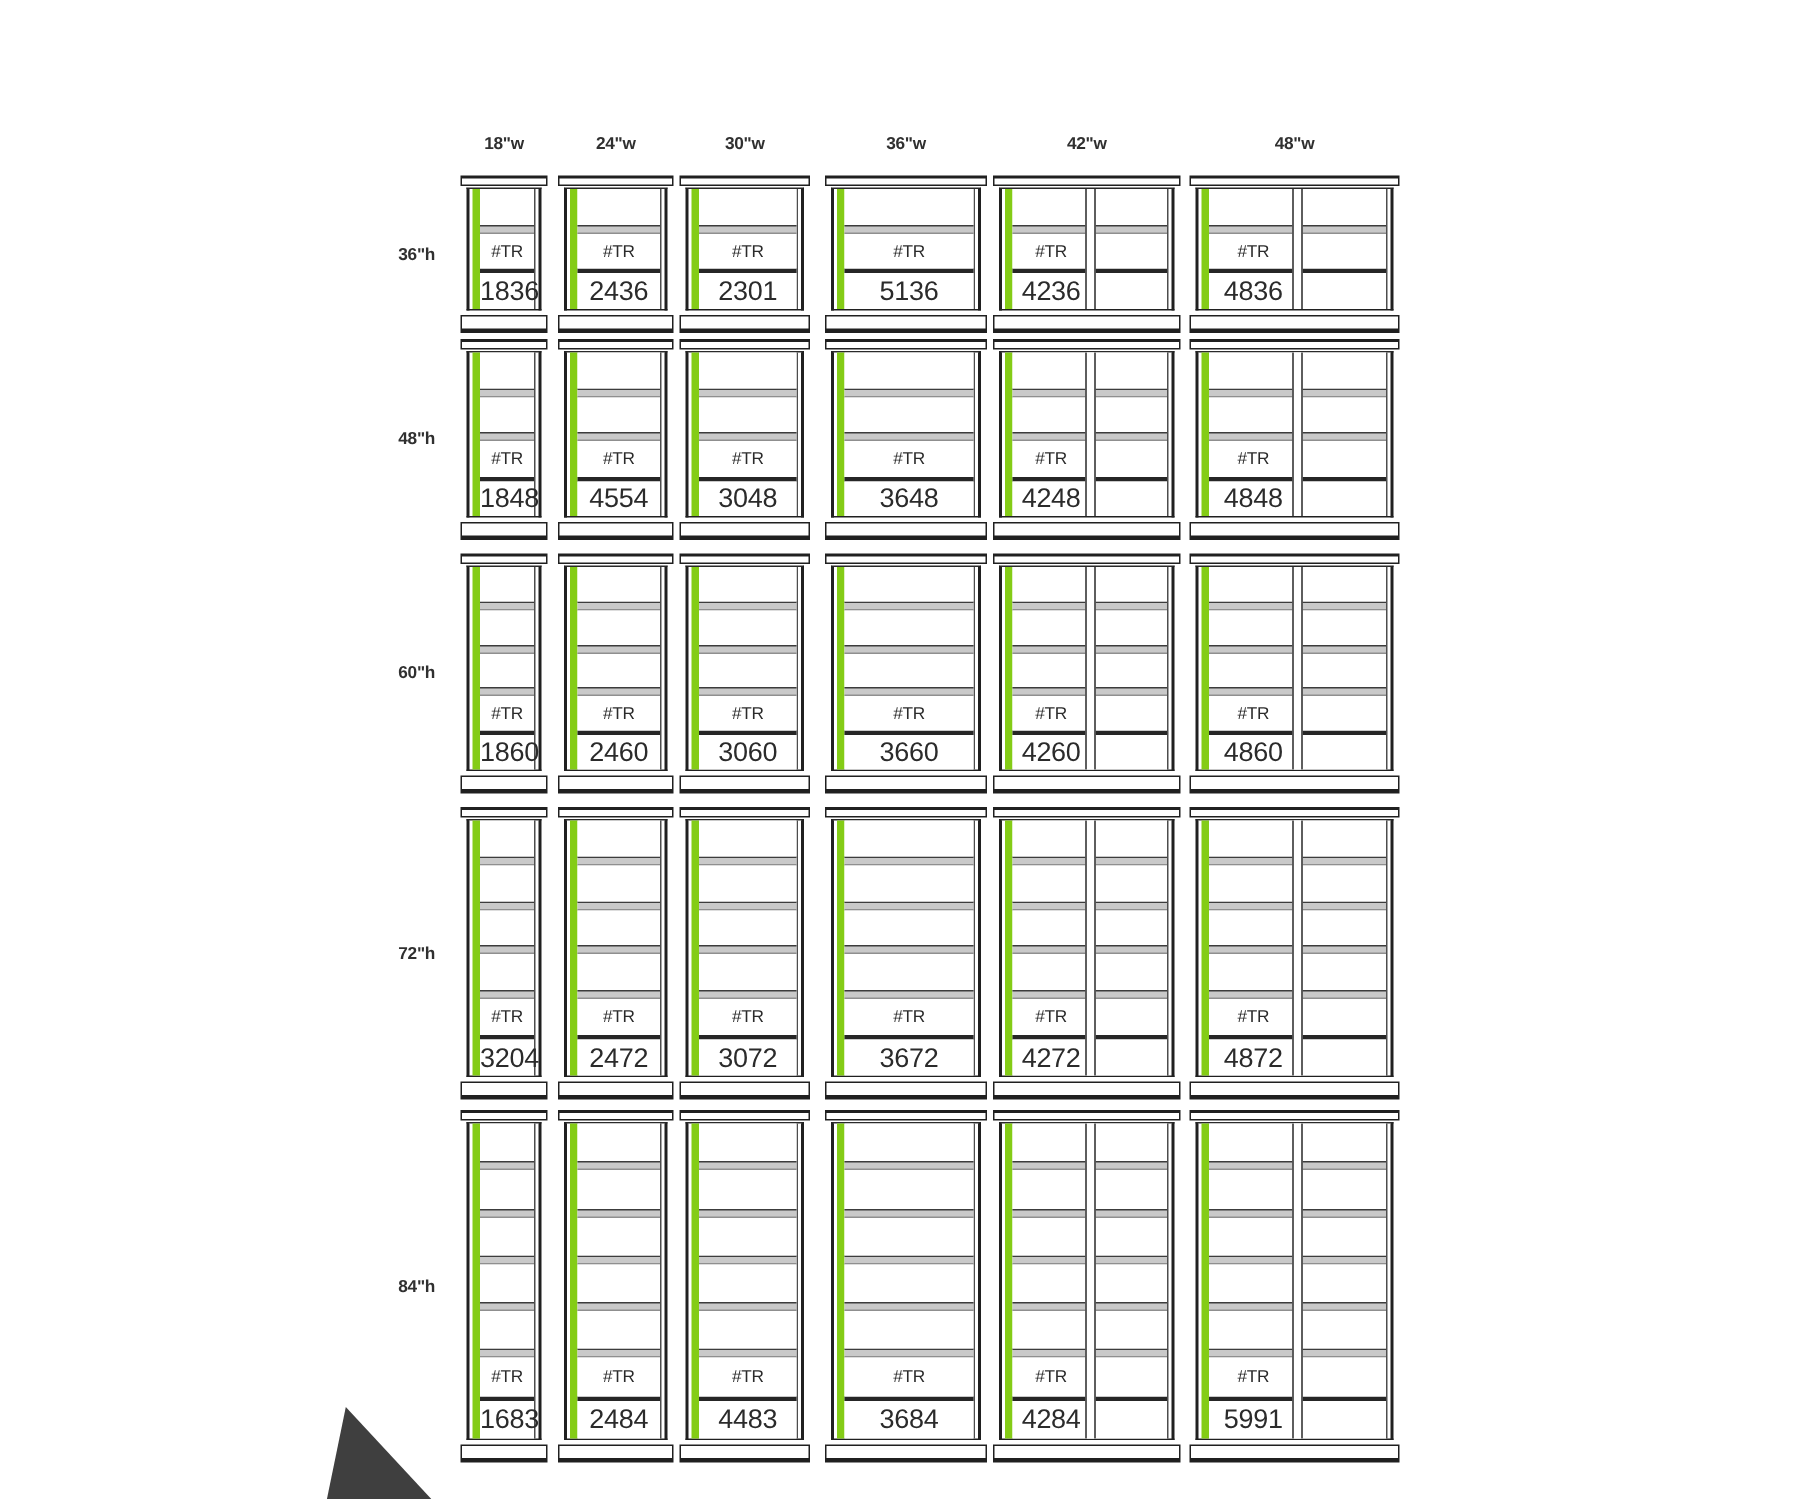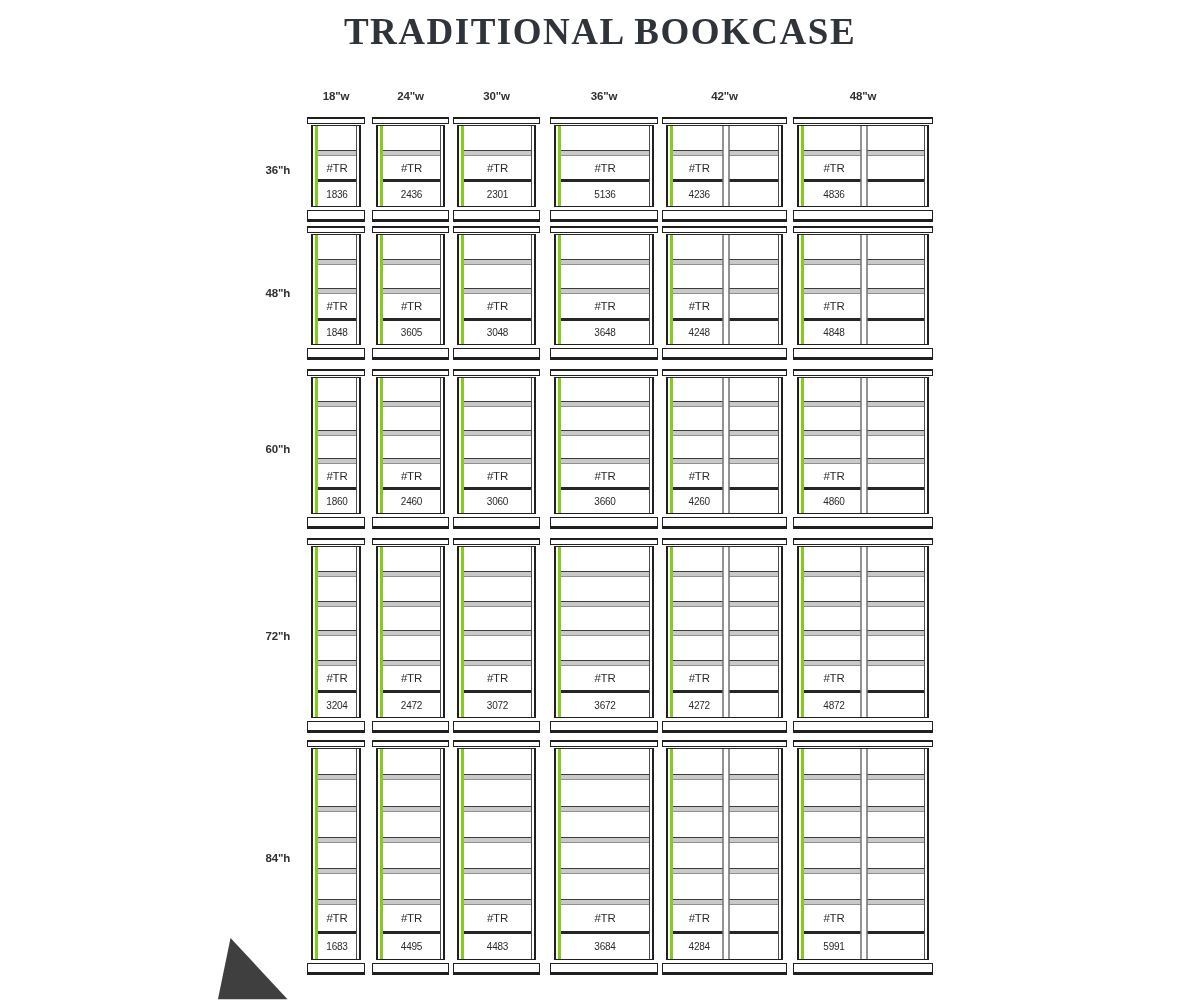--- a/index.html
+++ b/index.html
@@ -29,21 +29,21 @@
     position:absolute;top:0;left:0;right:0;height:7px;background:#fff;
     border:1.4px solid #202020;border-top-width:2.6px;box-sizing:border-box;
   }
   .bc-body{
     position:absolute;top:8px;bottom:15px;left:4px;right:4px;background:#fff;
     border-left:2.4px solid #202020;border-right:2.4px solid #202020;
     border-top:1.2px solid #2a2a2a;border-bottom:1.8px solid #202020;box-sizing:border-box;
   }
   .bc-inner{
     position:absolute;top:0;bottom:0;left:2px;right:2px;
-    border-left:3px solid #84cc16;border-right:1px solid #4d4d4d;
+    border-left:5px solid #84cc16;border-right:1px solid #4d4d4d;
     display:flex;flex-direction:column;
   }
   .bc-section{flex:1 1 0;position:relative;display:flex;align-items:center;background:#fff;}
   .bc-shelf{
     flex:0 0 auto;height:4px;background:#c9c9c9;
     border-top:1.5px solid #3c3c3c;border-bottom:1px solid #8f8f8f;box-sizing:content-box;
   }
   .bc-rail{flex:0 0 auto;height:3px;background:#262626;}
   .bc-divider{
     position:absolute;top:0;bottom:0;left:50%;width:7px;transform:translateX(-50%);
@@ -52,34 +52,33 @@
   }
   .bc-plinth{
     position:absolute;bottom:0;left:0;right:0;height:12px;background:#fff;
     border:1.5px solid #202020;border-bottom-width:3.2px;box-sizing:border-box;z-index:4;
   }
   .bc-text{
     display:block;text-align:center;color:#2b2b2b;letter-spacing:-0.2px;
     position:relative;z-index:2;
   }
   .bc-code{font-size:11.5px;font-weight:400;}
-  .bc-model{font-size:10px;font-weight:400;}
+  .bc-model{font-size:18px;font-weight:400;}
   .half{width:50%;}
   .full{width:100%;}
   
   .corner-triangle{
     position:absolute;left:215px;top:936px;width:74px;height:64px;
     clip-path:polygon(21% 3%, 4% 99%, 98% 99%);
   }
 </style>
 </head>
 <body>
 
 <div id="page">
-  <div class="title" style="color: rgb(47, 52, 58);">TRADITIONAL BOOKCASE</div>
   <div id="grid">
       <div class="col-header" style="left: 336px;">18"w</div>
       <div class="col-header" style="left: 410.5px;">24"w</div>
       <div class="col-header" style="left: 496.5px;">30"w</div>
       <div class="col-header" style="left: 604px;">36"w</div>
       <div class="col-header" style="left: 724.5px;">42"w</div>
       <div class="col-header" style="left: 863px;">48"w</div>
       <div class="row-label" style="top: 169.5px;">36"h</div>
       <div class="bc-cell" style="left: 307px; top: 117px; width: 58px; height: 105px;">
         <div class="bc-cap"></div>
@@ -211,21 +210,21 @@
           <div class="bc-inner">
             <div class="bc-section"></div>
             <div class="bc-shelf"></div>
             <div class="bc-section"></div>
             <div class="bc-shelf"></div>
             <div class="bc-section">
               <div class="bc-text bc-code full">#TR</div>
             </div>
             <div class="bc-rail"></div>
             <div class="bc-section">
-              <div class="bc-text bc-model full">3605</div>
+              <div class="bc-text bc-model full">4554</div>
             </div>
           </div>
         </div>
         <div class="bc-plinth"></div>
       </div>
       <div class="bc-cell" style="left: 453px; top: 226px; width: 87px; height: 134px;">
         <div class="bc-cap"></div>
         <div class="bc-body">
           <div class="bc-inner">
             <div class="bc-section"></div>
@@ -610,21 +609,21 @@
             <div class="bc-shelf"></div>
             <div class="bc-section"></div>
             <div class="bc-shelf"></div>
             <div class="bc-section"></div>
             <div class="bc-shelf"></div>
             <div class="bc-section">
               <div class="bc-text bc-code full">#TR</div>
             </div>
             <div class="bc-rail"></div>
             <div class="bc-section">
-              <div class="bc-text bc-model full">4495</div>
+              <div class="bc-text bc-model full">2484</div>
             </div>
           </div>
         </div>
         <div class="bc-plinth"></div>
       </div>
       <div class="bc-cell" style="left: 453px; top: 740px; width: 87px; height: 235px;">
         <div class="bc-cap"></div>
         <div class="bc-body">
           <div class="bc-inner">
             <div class="bc-section"></div>

